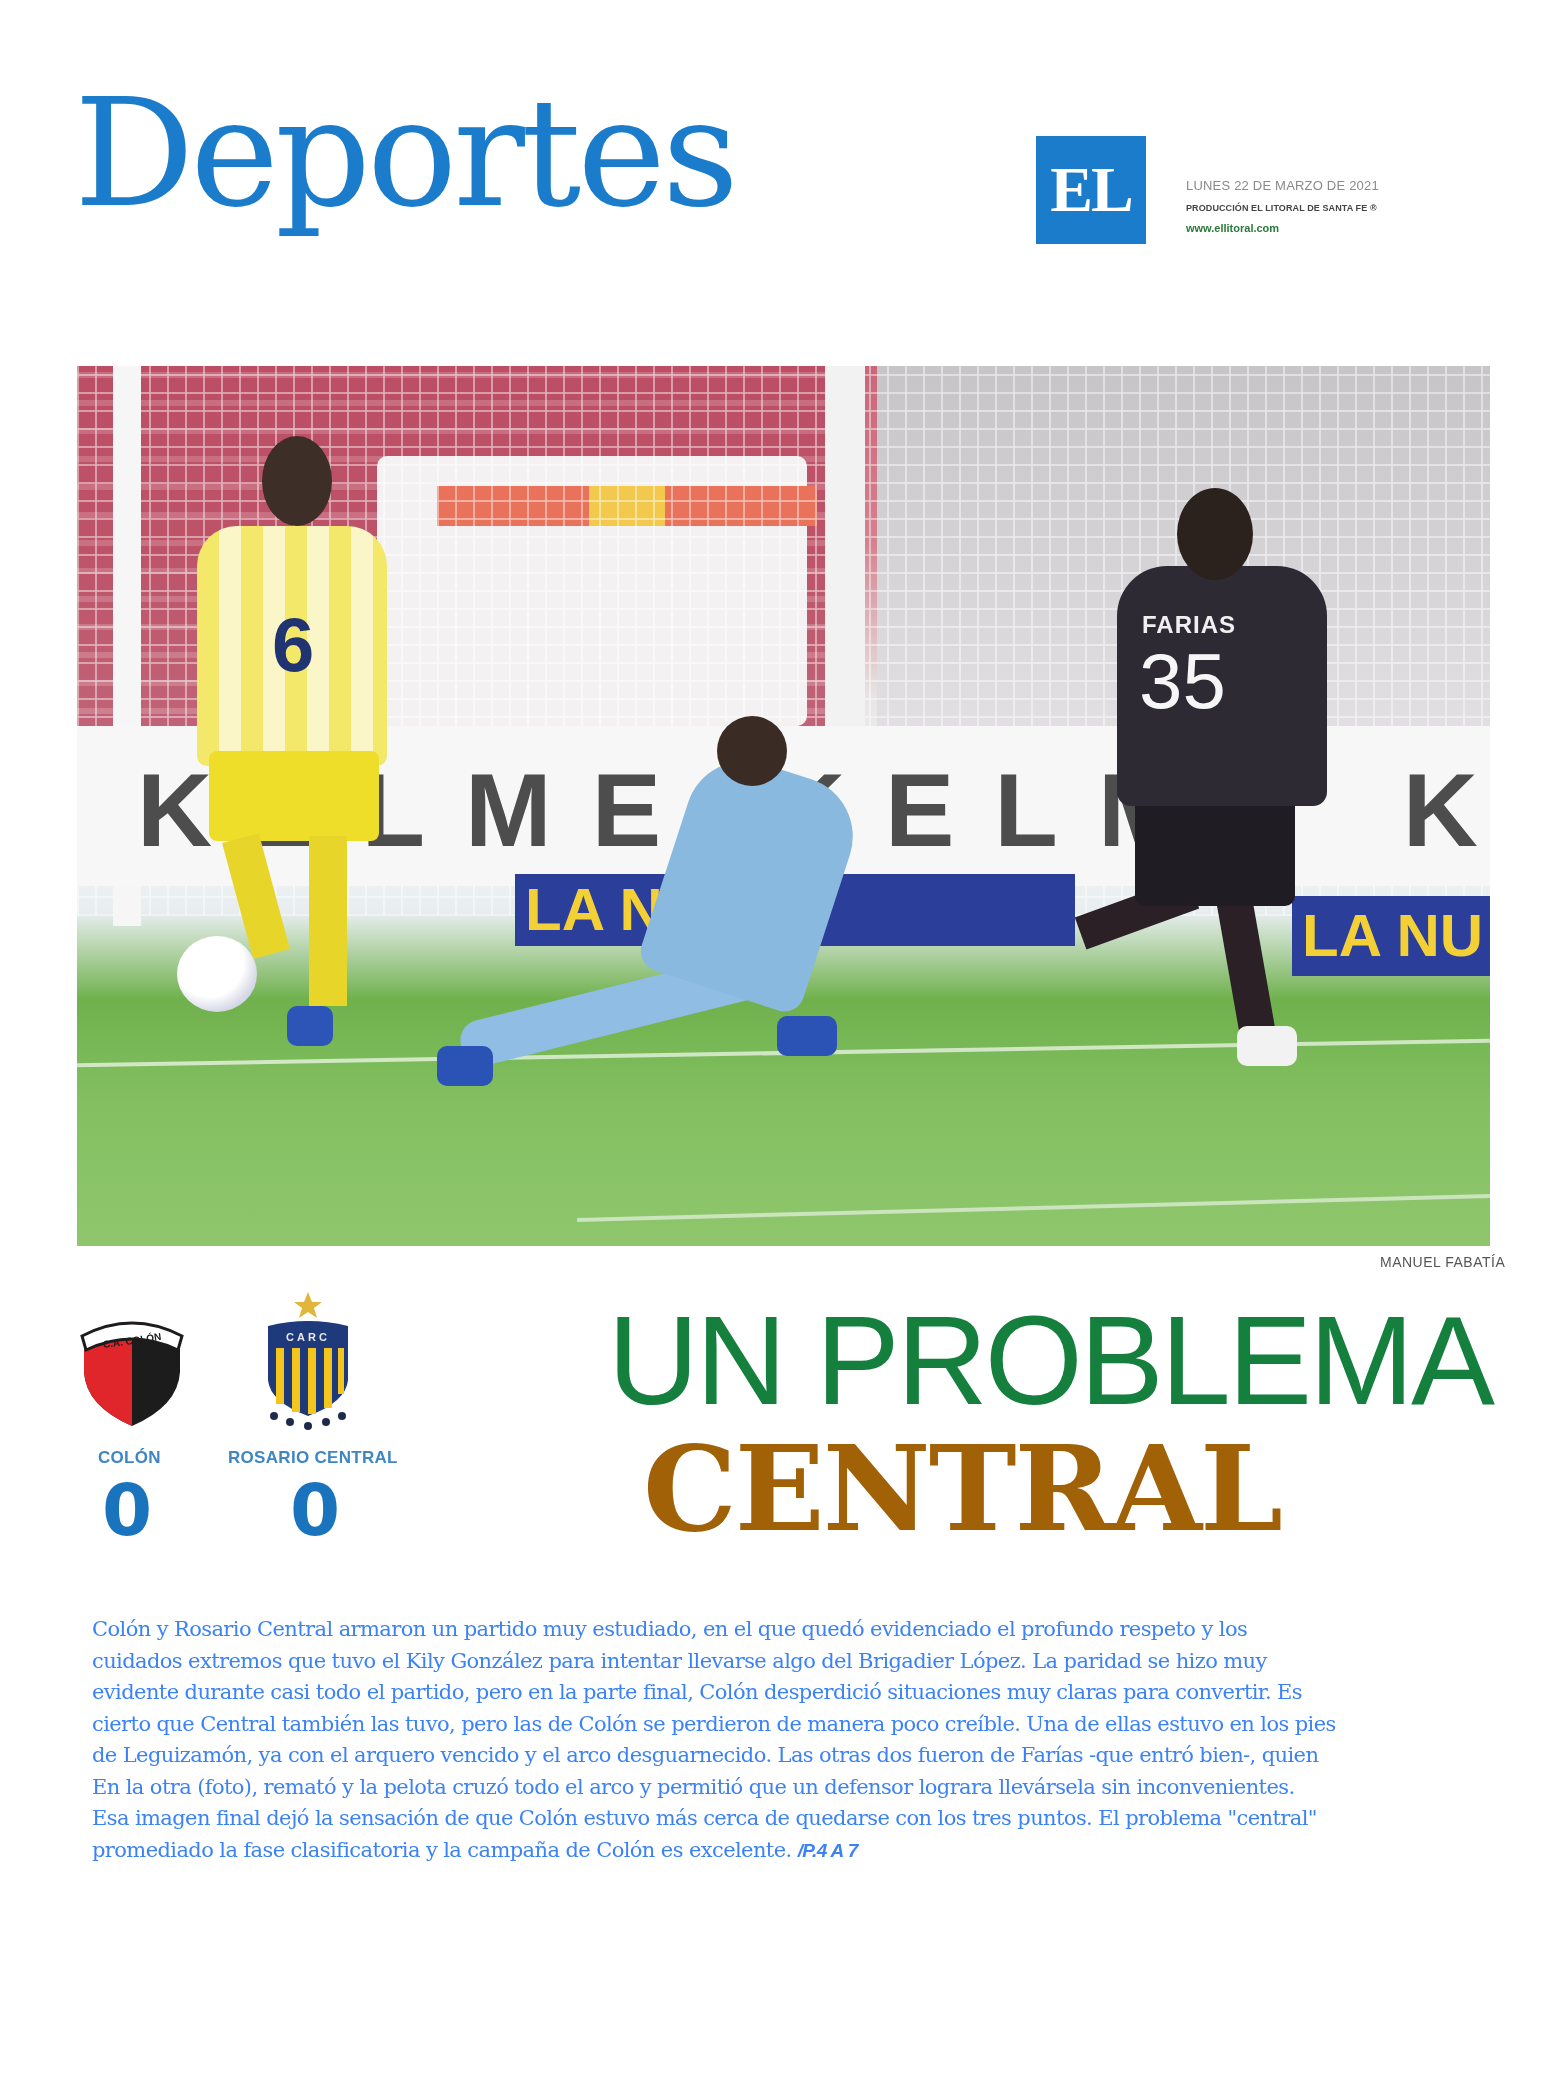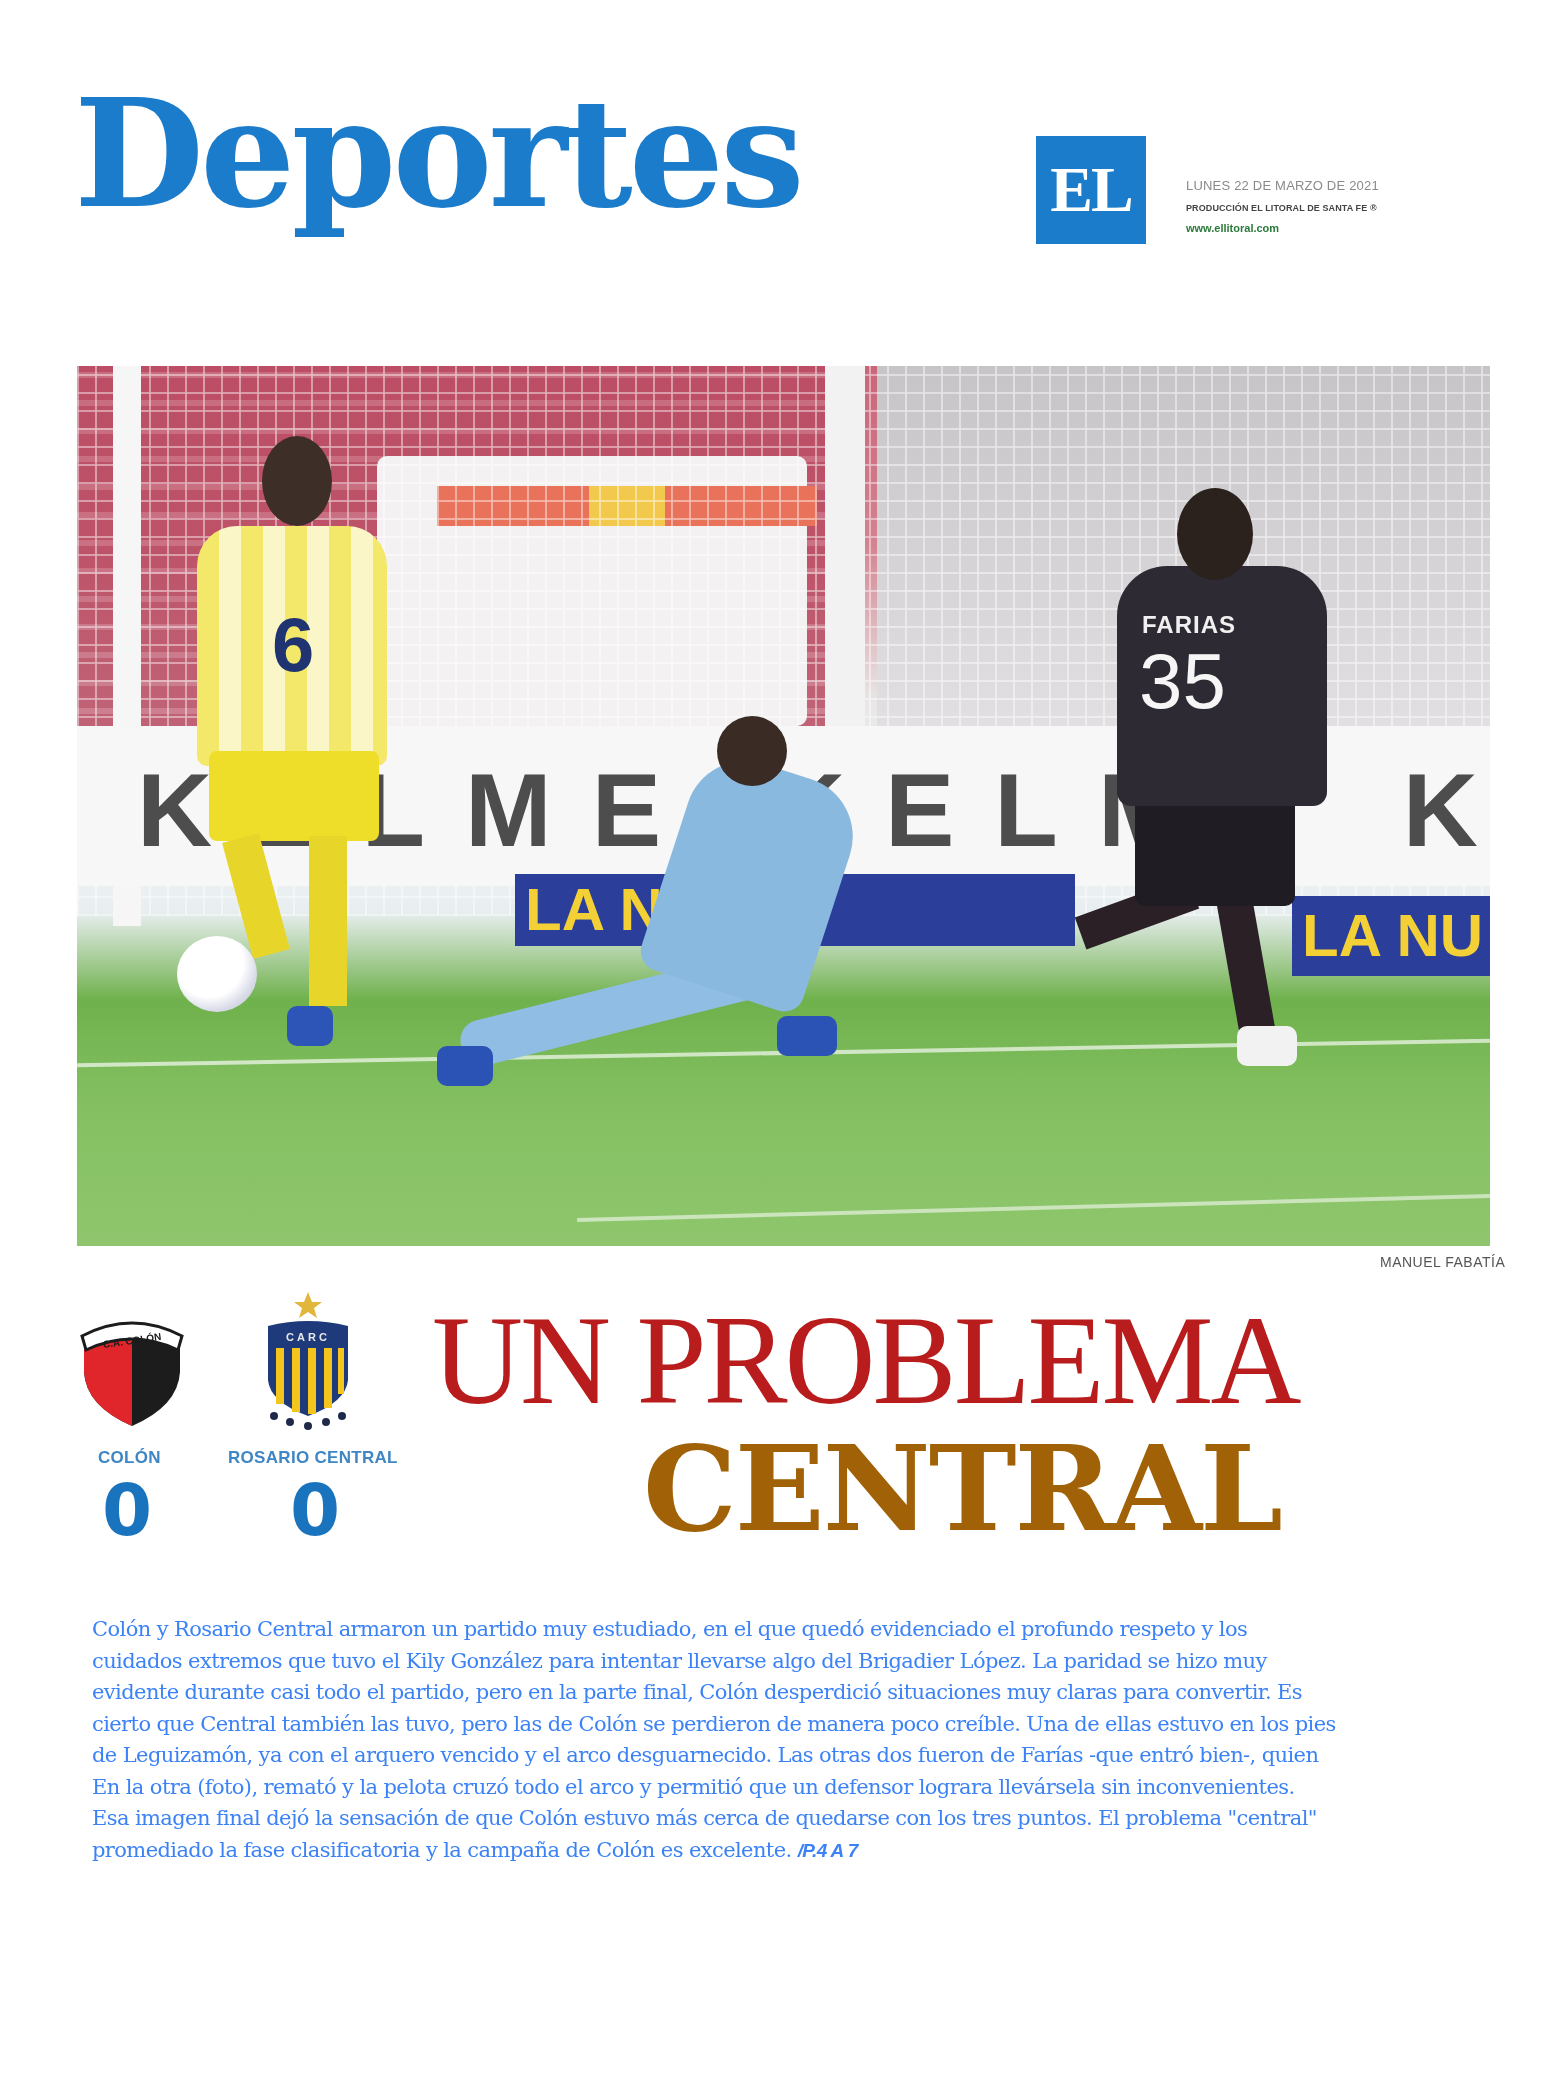--- a/index.html
+++ b/index.html
@@ -2,21 +2,21 @@
 <html><head>
 <meta charset="utf-8">
 <style>
   * { box-sizing: border-box; margin: 0; padding: 0; }
   html, body { width: 1565px; height: 2075px; background: #ffffff; overflow: hidden; }
   body { position: relative; font-family: "DejaVu Serif", serif; color: #1a1a1a; }
 
   
   .section-title {
     position: absolute; left: 74px; top: 78px;
-    font-family: "DejaVu Serif", serif; font-weight: bold;
+    font-family: "DejaVu Serif", serif; font-weight: normal;
     font-size: 150px; line-height: 1; letter-spacing: -4px;
     color: #1a7ccb;
   }
   .logo-box {
     position: absolute; left: 1036px; top: 136px; width: 110px; height: 108px;
     background: #1a7ccb; color: #fff;
     display: flex; align-items: center; justify-content: center;
     font-family: "Liberation Serif", serif; font-weight: bold; font-size: 64px; letter-spacing: -2px;
   }
   .masthead-meta { position: absolute; left: 1162px; top: 178px; width: 260px; margin-left: 24px; }
@@ -80,22 +80,22 @@
   .crest-colon { left: 78px; top: 1310px; width: 108px; height: 118px; }
   .crest-central { left: 260px; top: 1290px; width: 96px; height: 140px; }
   .team-label { position: absolute; font-family: "Liberation Sans", sans-serif; font-weight: bold; font-size: 17px; color: #3f86c4; letter-spacing: 0.3px; white-space: nowrap; }
   .team-colon-label { left: 98px; top: 1448px; }
   .team-central-label { left: 228px; top: 1448px; }
   .score { position: absolute; font-family: "DejaVu Sans", sans-serif; font-weight: bold; font-size: 72px; line-height: 1; color: #1a74bd; }
   .score-colon { left: 102px; top: 1474px; }
   .score-central { left: 290px; top: 1474px; }
 
   
-  .headline-1 { position: absolute; left: 432px; top: 1298px; width: 1060px; text-align: left;
-    font-family: Liberation Serif, serif; font-size: 126px; line-height: 1; letter-spacing: -3px; color: #b91c1c; white-space: nowrap; }
+  .headline-1 { position: absolute; left: 432px; top: 1298px; width: 1060px; text-align: right;
+    font-family: Liberation Sans, sans-serif; font-size: 126px; line-height: 1; letter-spacing: -3px; color: #15803d; white-space: nowrap; }
   .headline-2 { position: absolute; left: 432px; top: 1430px; width: 1060px; text-align: center;
     font-family: "DejaVu Serif", serif; font-weight: bold; font-size: 118px; line-height: 1; letter-spacing: -2px; color: #a16207; white-space: nowrap; }
 
   
   .body-text { position: absolute; left: 92px; top: 1614px; width: 1384px; text-align: left;
     font-family: "DejaVu Serif", serif; font-size: 21px; line-height: 31.5px; color: #3b82f6; letter-spacing: -0.6px; }
   .body-text .line { display: block; white-space: nowrap; }
   .jump { font-family: "Liberation Sans", sans-serif; font-weight: bold; font-style: italic; font-size: 19px; }
 </style>
 </head>

